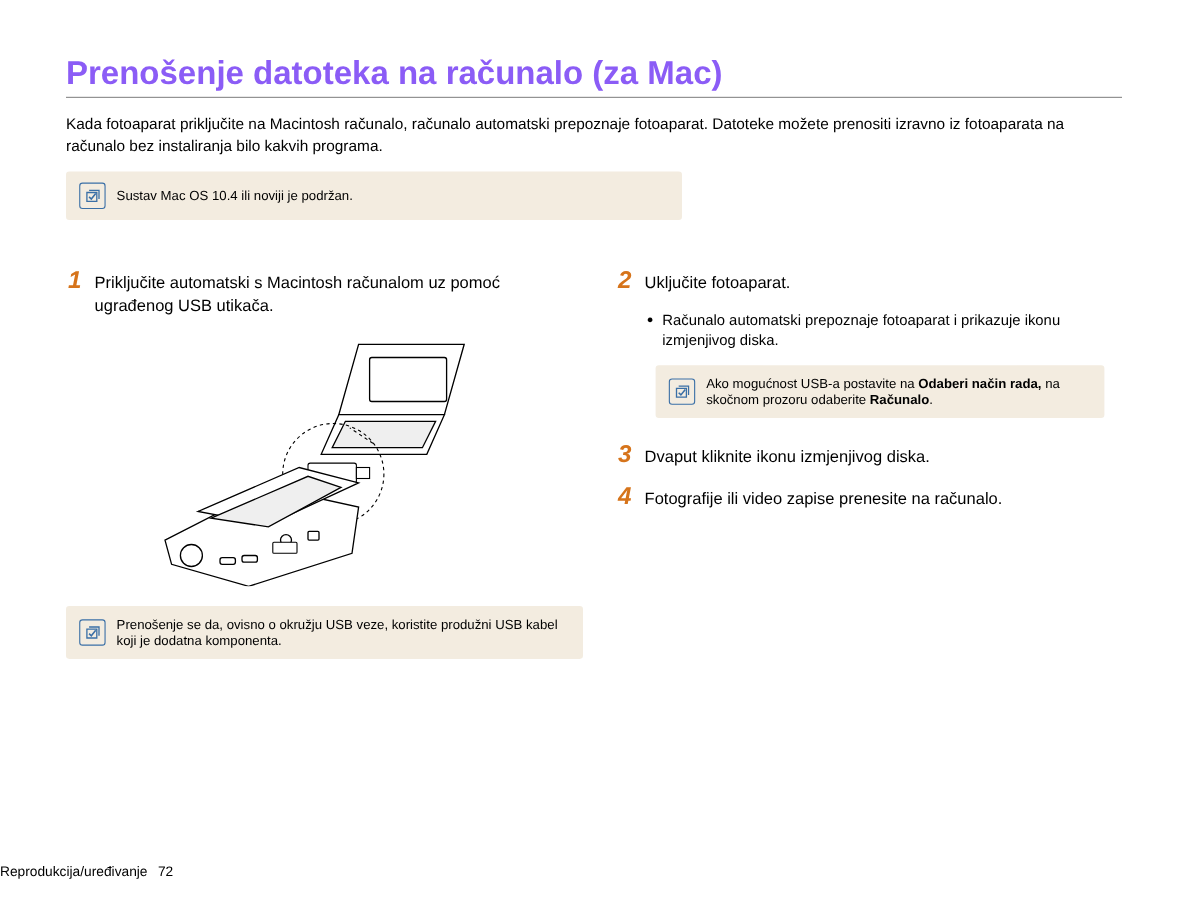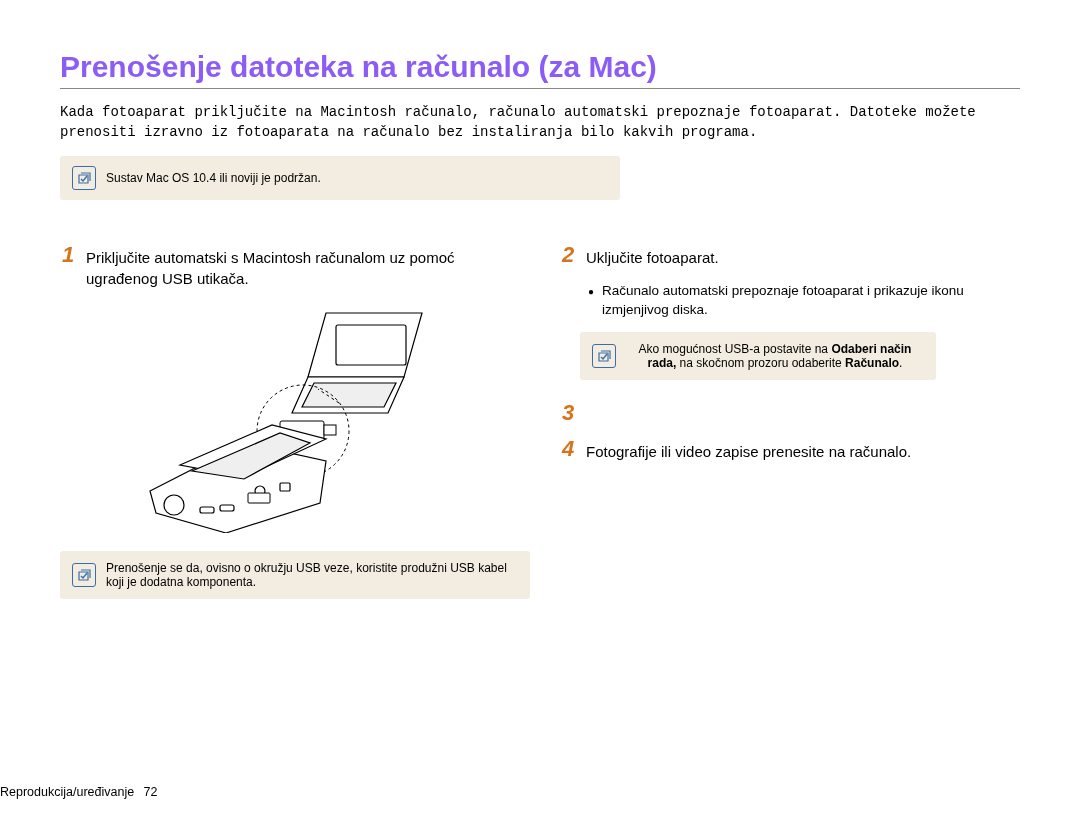--- a/index.html
+++ b/index.html
@@ -27,21 +27,20 @@
   }
   hr.rule {
     border: none;
     border-top: 1px solid #888;
     margin: 0 0 14px 0;
   }
   .intro {
     font-size: 14px;
     line-height: 1.4;
     margin: 0 0 14px 0;
-    font-family: Liberation Mono, monospace;
   }
   .notebox {
     background: #f3ece0;
     border-radius: 3px;
     display: flex;
     align-items: center;
     gap: 10px;
     padding: 10px 12px;
     font-size: 12px;
     box-sizing: border-box;
@@ -111,21 +110,21 @@
     bottom: 16px;
     left: 0;
     right: 0;
     text-align: left;
     font-size: 12.5px;
   }
   .footer .sec { }
   .footer .pg { margin-left: 6px; }
   .rich b { font-weight: 700; }
   .left-note { width: 470px; }
-  .right-note { width: 356px; margin-left: 20px; text-align: center; }
+  .right-note { width: 408px; margin-left: 36px; }
   .top-note { width: 560px; }
 </style>
 </head>
 <body>
 
 <div class="page">
 
   <h1 class="title">Prenošenje datoteka na računalo (za Mac)</h1>
   <hr class="rule">
 
@@ -212,20 +211,21 @@
         </span>
         <span class="rich">
           <span>Ako mogućnost USB-a postavite na </span><b>Odaberi način rada,</b><span> na skočnom prozoru odaberite </span><b>Računalo</b><span>.</span>
         </span>
       </div>
 
       <div style="height:22px"></div>
 
       <div class="step">
         <span class="step-num">3</span>
+        <span class="step-text">Dvaput kliknite ikonu izmjenjivog diska.</span>
       </div>
 
       <div class="step">
         <span class="step-num">4</span>
         <span class="step-text">Fotografije ili video zapise prenesite na računalo.</span>
       </div>
 
     </div>
   </div>
 

